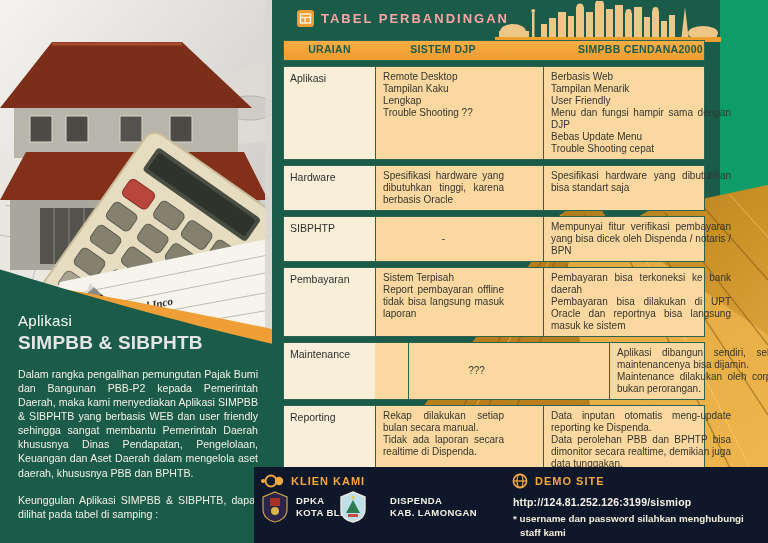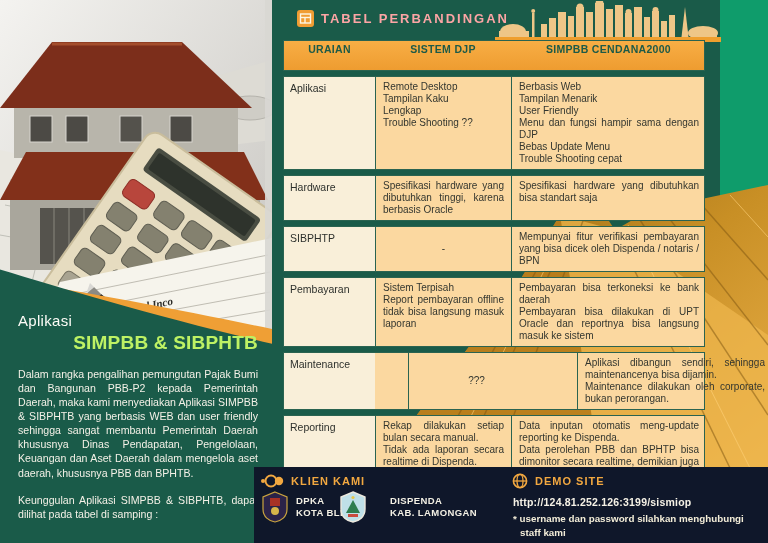--- a/index.html
+++ b/index.html
@@ -12,33 +12,33 @@
   
   .right-strip{position:absolute;left:720px;top:0;width:48px;height:468px;background:#0f9c6b;z-index:1;}
   
   .gold-photo{position:absolute;left:400px;top:185px;width:368px;height:283px;z-index:1;}
   
   .photo{position:absolute;left:0;top:0;width:272px;height:342px;z-index:2;}
   .swoosh{position:absolute;left:0;top:240px;width:272px;height:125px;z-index:3;}
   
   .left-text{position:absolute;left:18px;top:312px;width:240px;z-index:4;color:#f4f1e7;}
   .lt-small{font-size:15px;color:#fdfcf7;letter-spacing:.3px;}
-  .lt-big{font-size:19px;font-weight:bold;color:#bef264;letter-spacing:.2px;margin-top:3px;text-align:right;}
+  .lt-big{font-size:19px;font-weight:bold;color:#e5e5e5;letter-spacing:.2px;margin-top:3px;}
   .lt-para{font-size:10.6px;line-height:1.33;text-align:justify;margin-top:13px;}
   
   .skyline{position:absolute;left:495px;top:1px;width:226px;height:41px;z-index:2;}
   .brand{position:absolute;left:297px;top:10px;z-index:3;display:flex;align-items:center;gap:7px;}
   .brand-title{font-size:13px;font-weight:bold;letter-spacing:2px;color:#fca5a5;}
   
   .cmp-table{position:absolute;left:283px;top:40px;width:422px;z-index:2;}
-  .thead{display:flex;height:31px;background:linear-gradient(#f8ae45,#ee9c30);border:1px solid #2a6350;}
+  .thead{display:flex;height:21px;background:linear-gradient(#f8ae45,#ee9c30);border:1px solid #2a6350;}
   .th{font-size:10.5px;font-weight:bold;color:#1d5a47;text-align:center;line-height:17px;letter-spacing:.3px;}
   .c1{flex:0 0 91px;width:91px;}
   .c2{flex:0 0 136px;width:136px;}
-  .c3{flex:0 0 195px;width:195px;}
+  .c3{flex:0 0 195px;width:195px;margin-left:32px;}
   .trow{display:flex;margin-top:5px;border:1.5px solid #2a6350;background:#fbd8a0;}
   .trow .cell{padding:4px 7px;font-size:10px;line-height:1.2;color:#33362f;text-align:justify;white-space:pre-line;}
   .trow .c1{background:#f9efd9;font-size:10.5px;color:#2d302c;text-align:left;padding:5px 6px;}
   .trow .c2,.trow .c3{border-left:1.5px solid #2a6350;}
   .trow.r0{min-height:88px;}
   .trow.r1{min-height:46px;}
   .trow.r2{min-height:45px;}
   .trow.r3{min-height:69px;}
   .trow.r4{min-height:57px;gap:33px;}
   .trow.r5{min-height:71px;}

